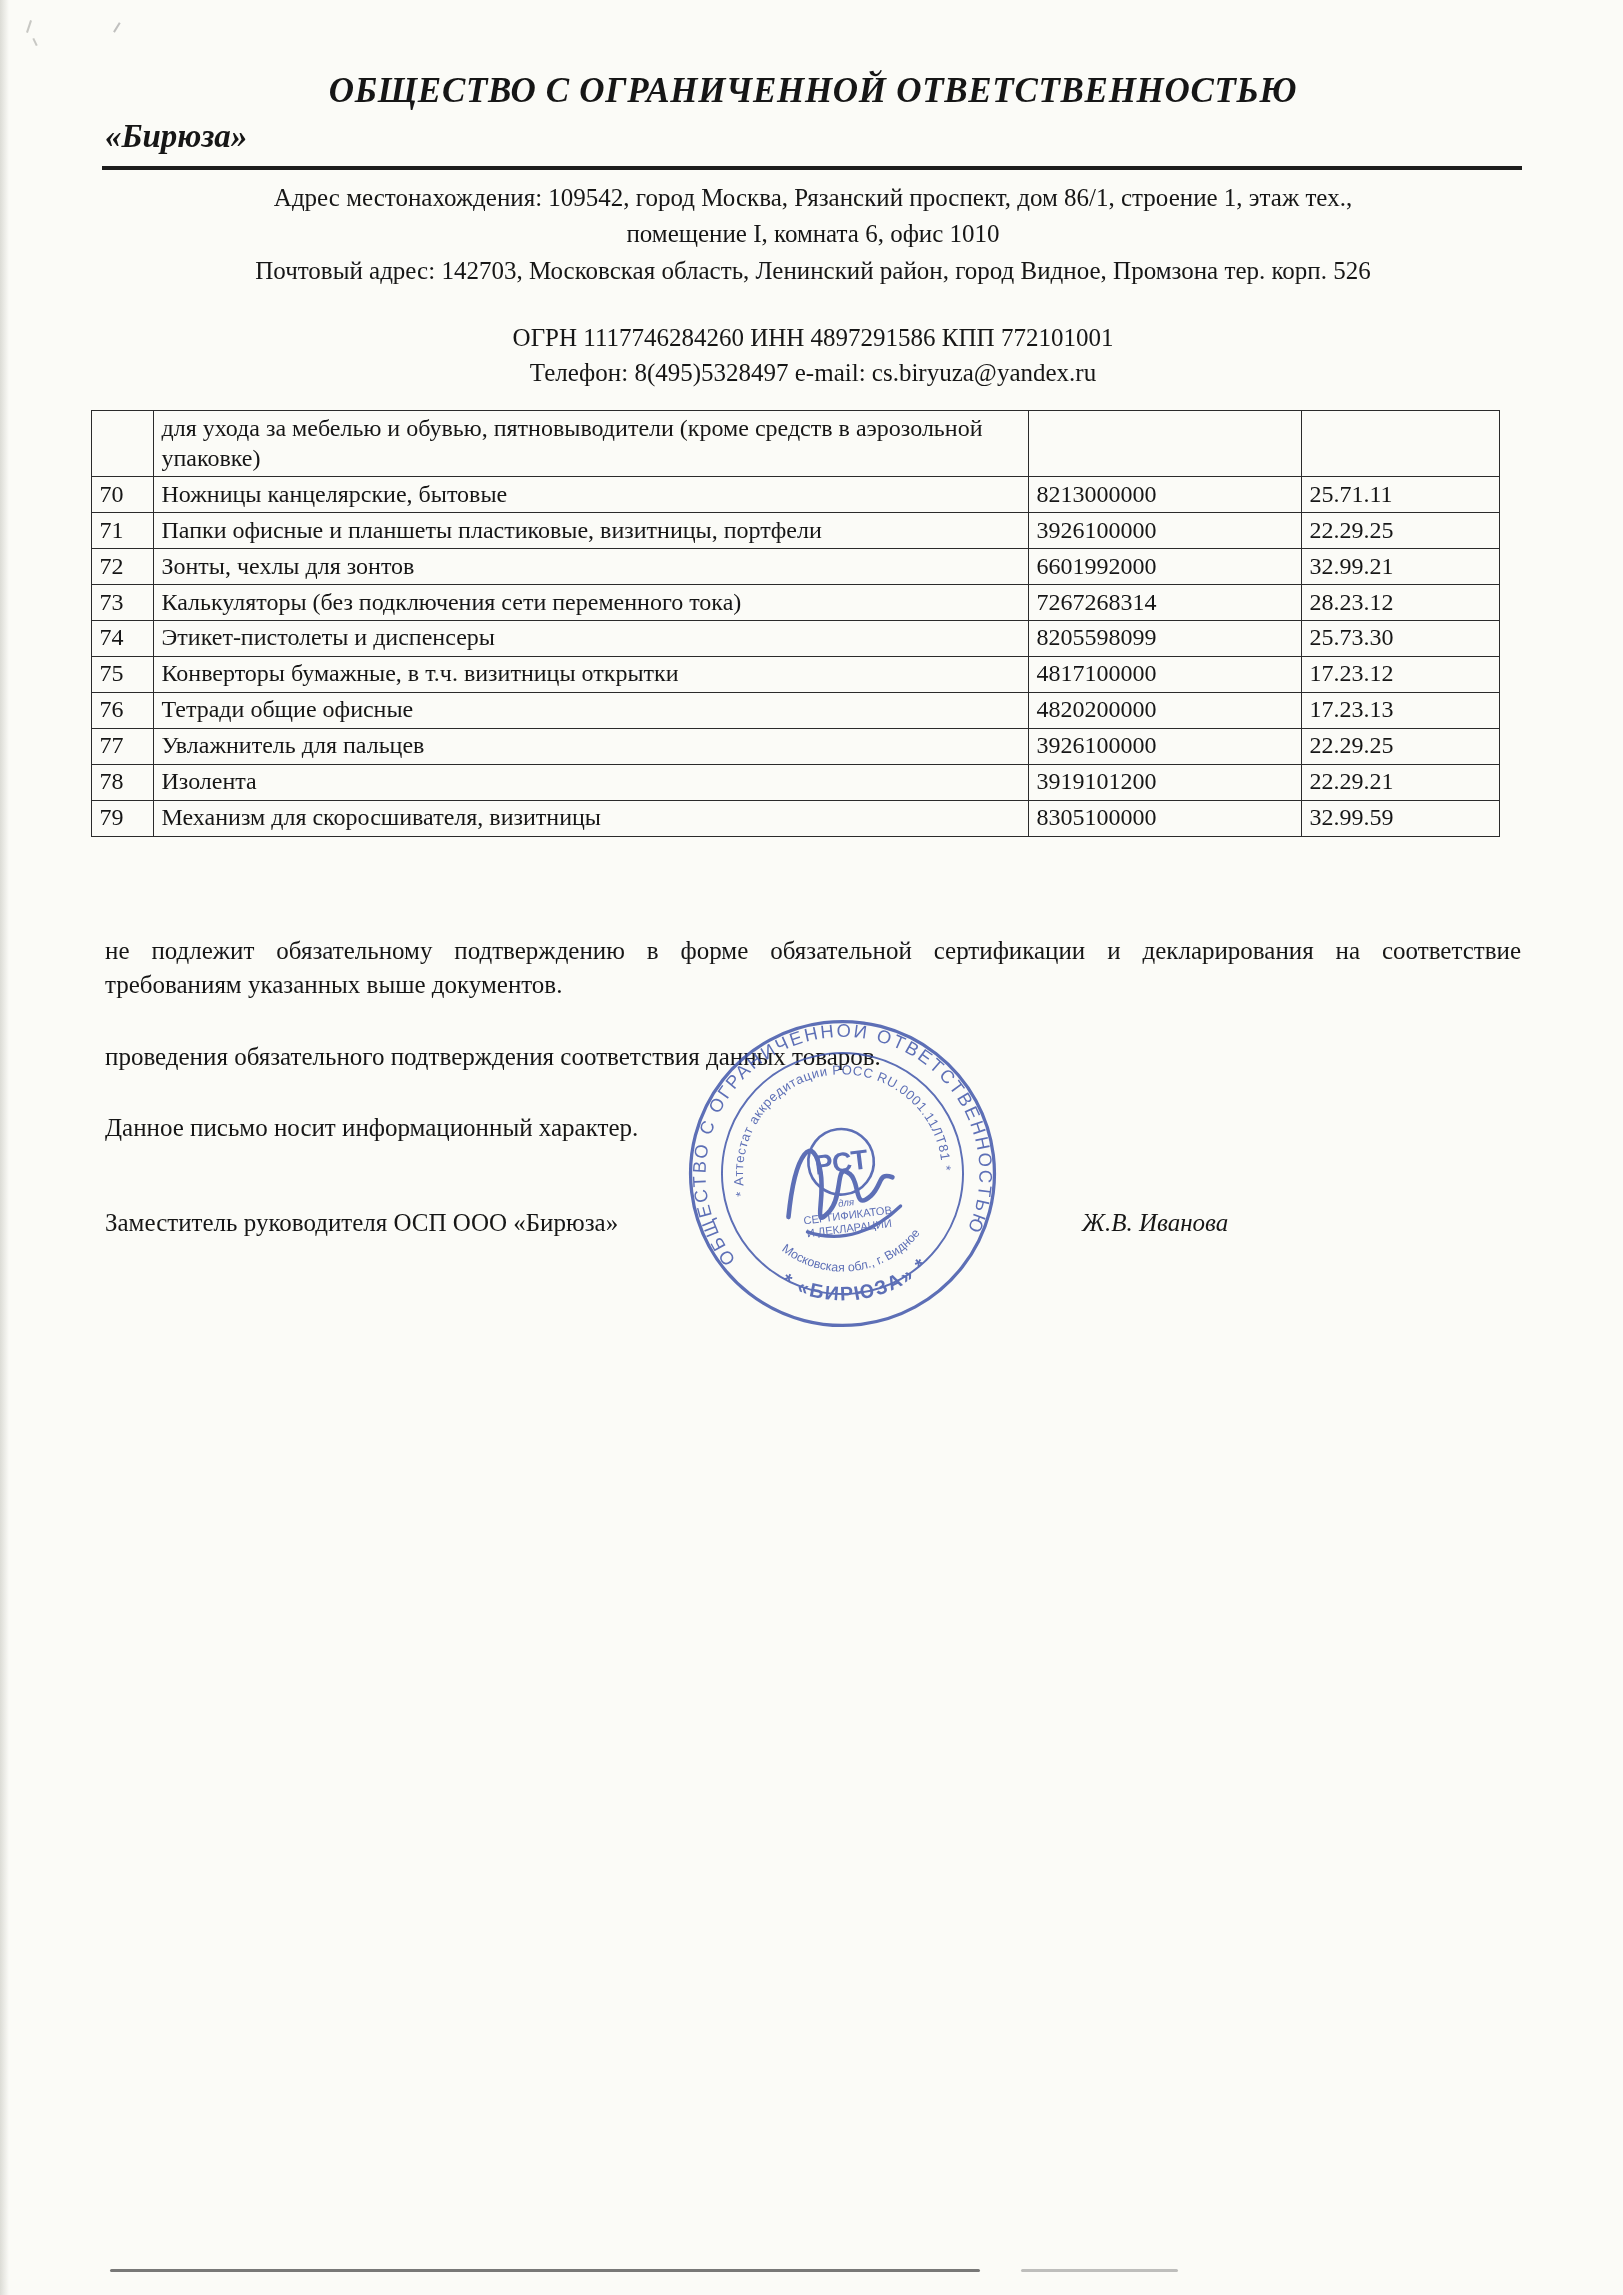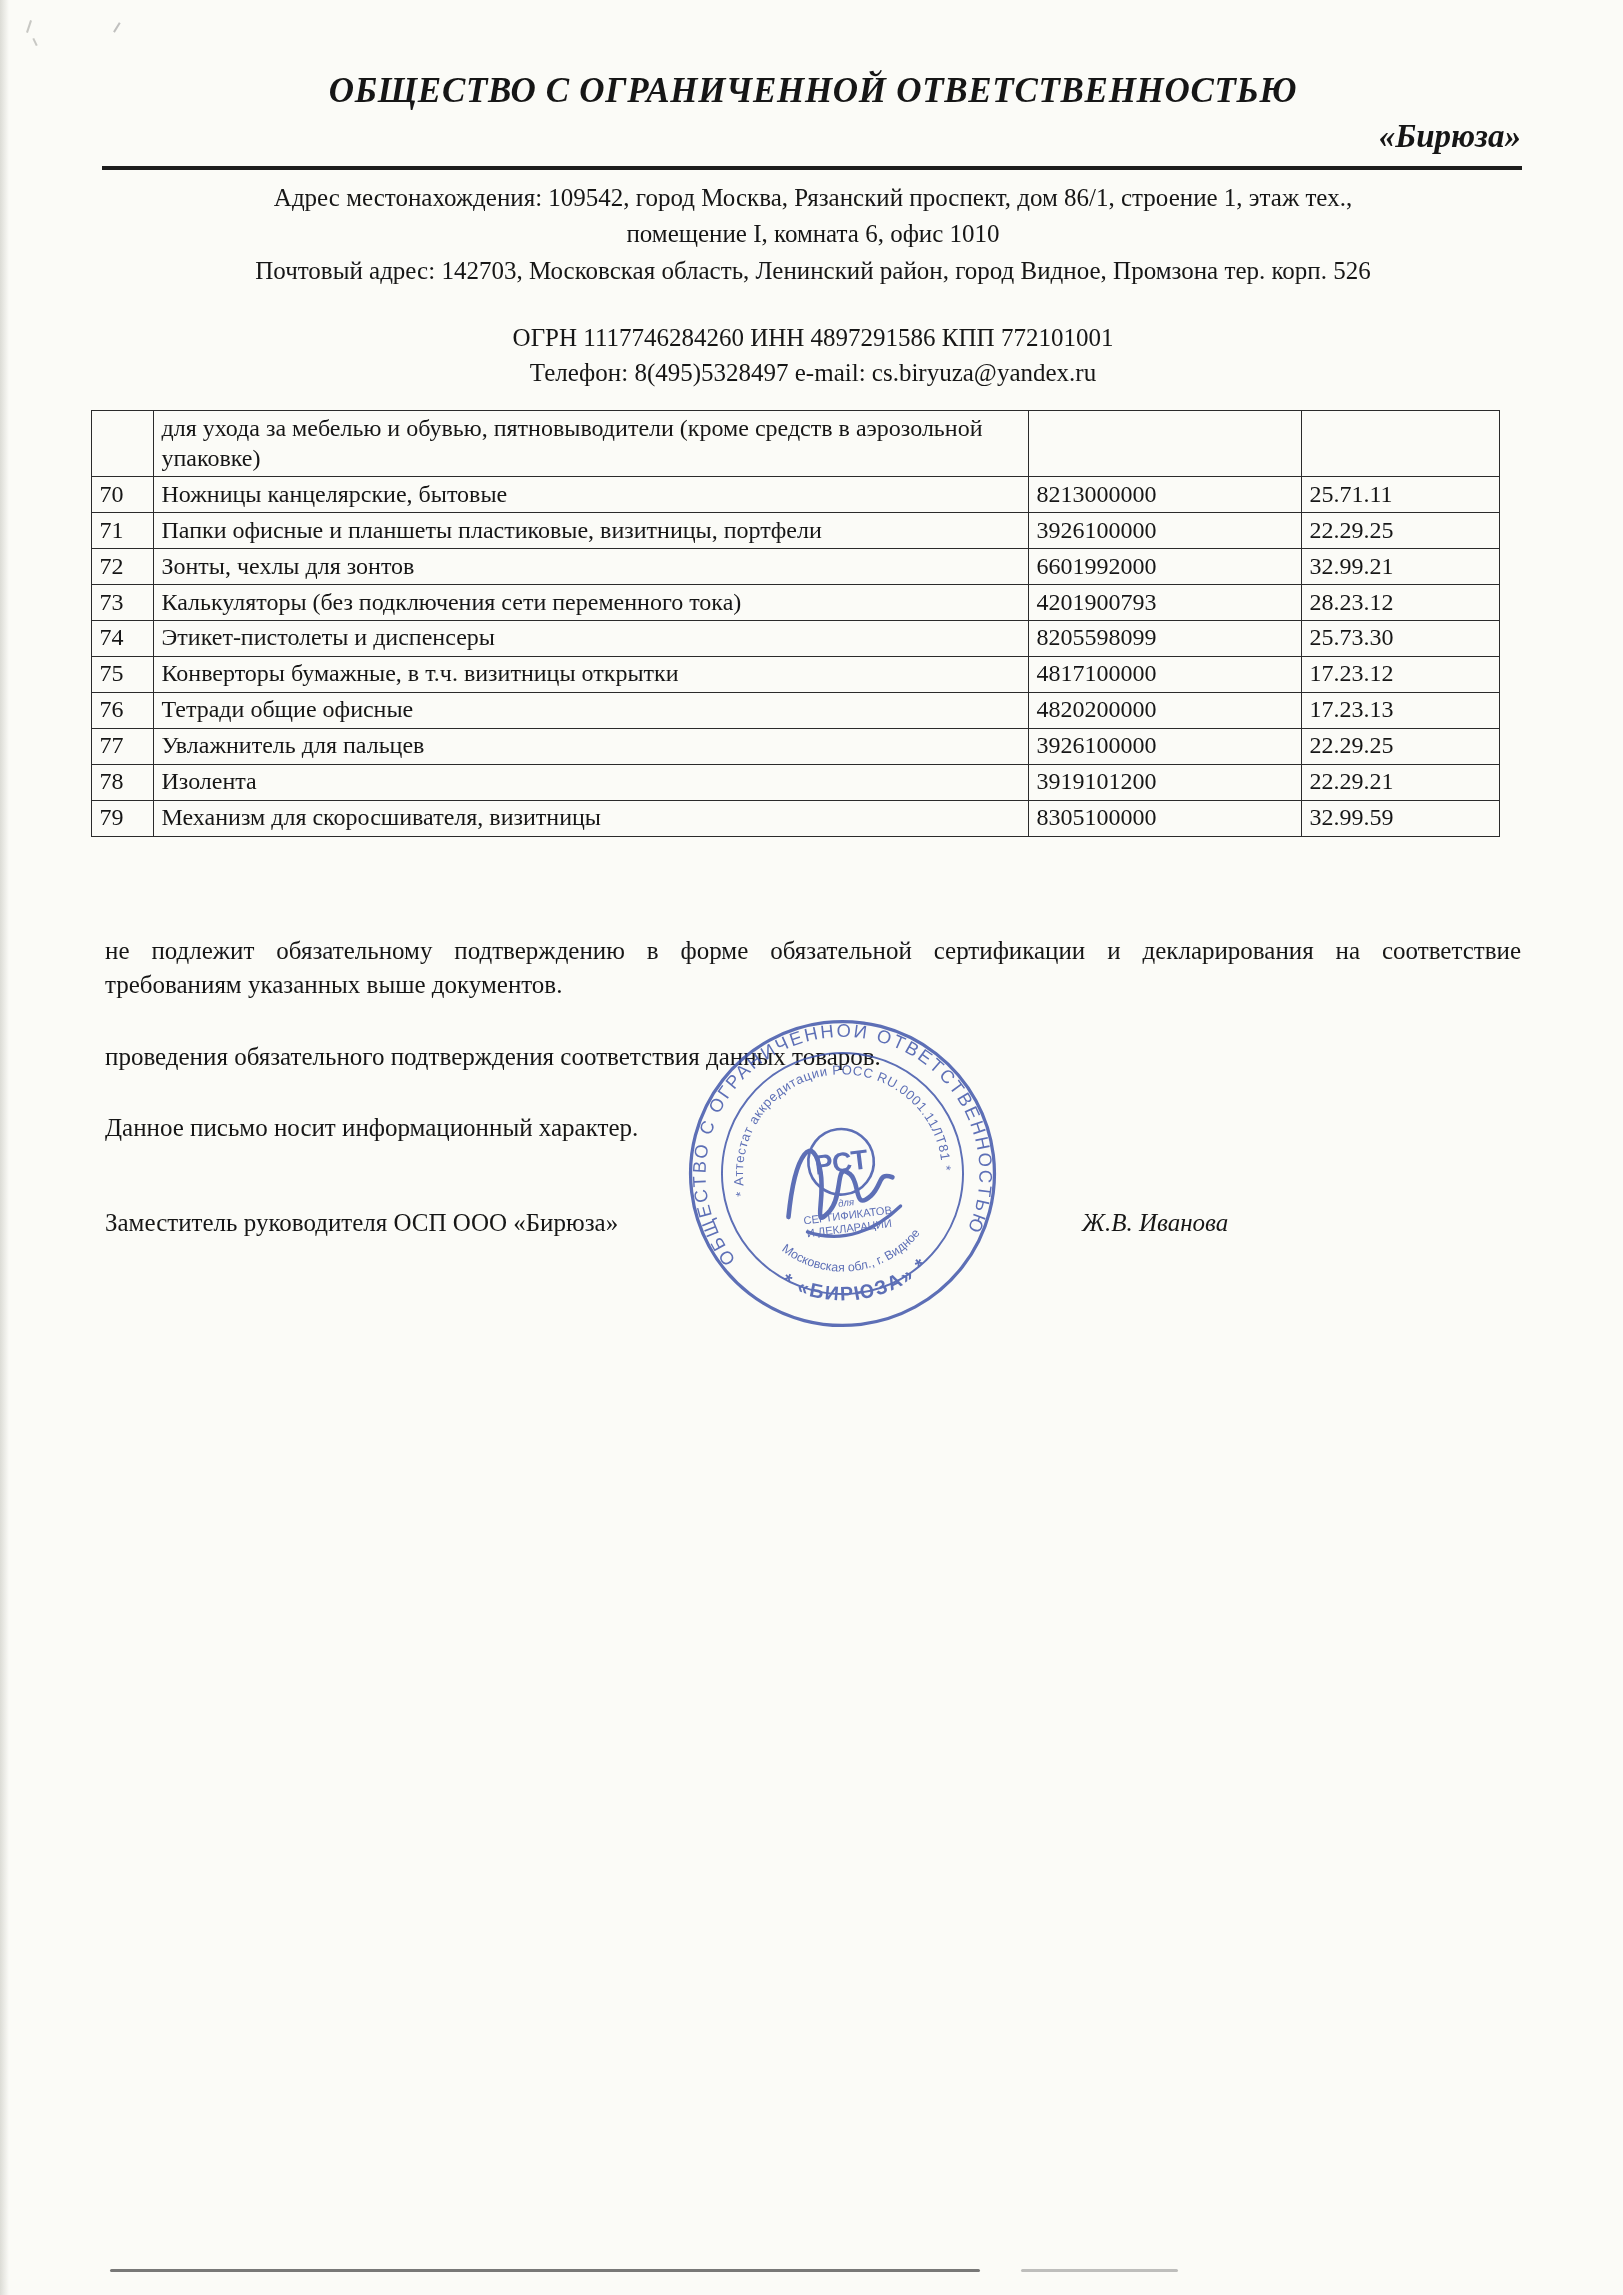--- a/index.html
+++ b/index.html
@@ -24,21 +24,21 @@
   .page {
     position: absolute; inset: 0;
     padding: 71px 102px 0 105px;
   }
 
   .org-type {
     text-align: center; font-size: 35px; font-weight: bold; font-style: italic;
     letter-spacing: 0.7px;
   }
   .org-name {
-    text-align: right; font-size: 33px; font-weight: bold; font-style: italic;
+    text-align: left; font-size: 33px; font-weight: bold; font-style: italic;
     margin-top: 6.5px;
   }
   .header-rule {
     height: 3.3px; background: #1d1d1d; width: 1420px; margin: 11.8px 0 0 -3.3px;
   }
   .address-block { text-align: center; font-size: 25px; line-height: 1.45; margin-top: 10.5px; }
   .reg-block { text-align: center; font-size: 25px; line-height: 1.42; margin-top: 31px; }
 
   table.goods {
     border-collapse: collapse; table-layout: fixed;
@@ -134,21 +134,21 @@
       </tr>
       <tr>
         <td class="c-num">72</td>
         <td class="c-name">Зонты, чехлы для зонтов</td>
         <td class="c-code">6601992000</td>
         <td class="c-okpd">32.99.21</td>
       </tr>
       <tr>
         <td class="c-num">73</td>
         <td class="c-name">Калькуляторы (без подключения сети переменного тока)</td>
-        <td class="c-code">4201900793</td>
+        <td class="c-code">7267268314</td>
         <td class="c-okpd">28.23.12</td>
       </tr>
       <tr>
         <td class="c-num">74</td>
         <td class="c-name">Этикет-пистолеты и диспенсеры</td>
         <td class="c-code">8205598099</td>
         <td class="c-okpd">25.73.30</td>
       </tr>
       <tr>
         <td class="c-num">75</td>

